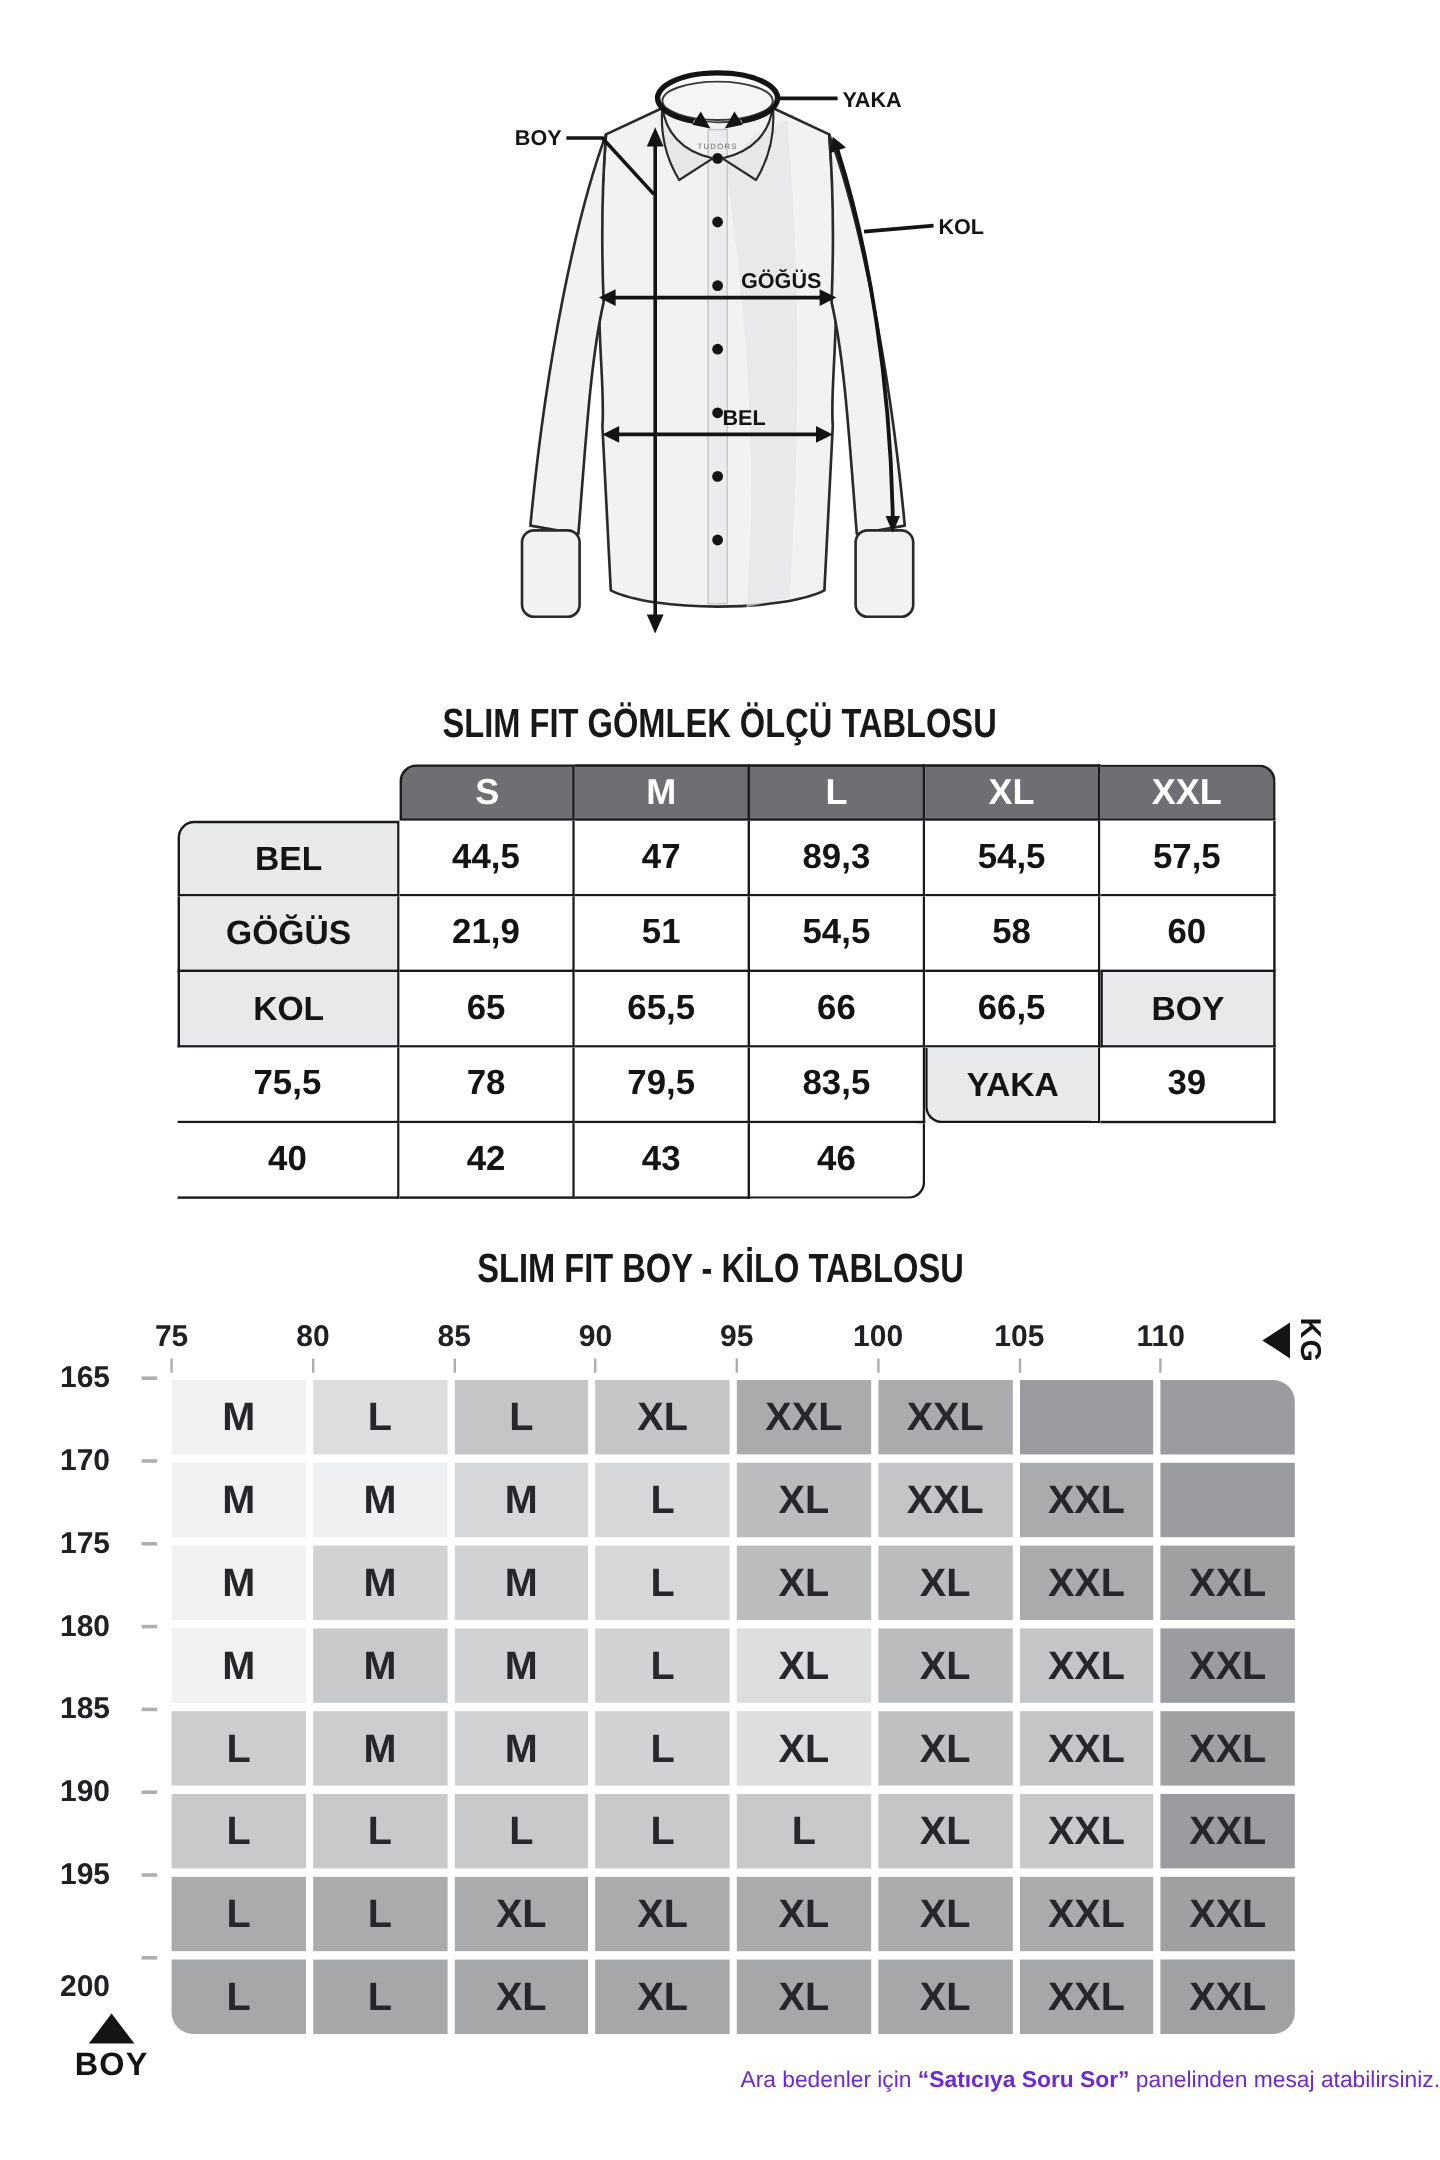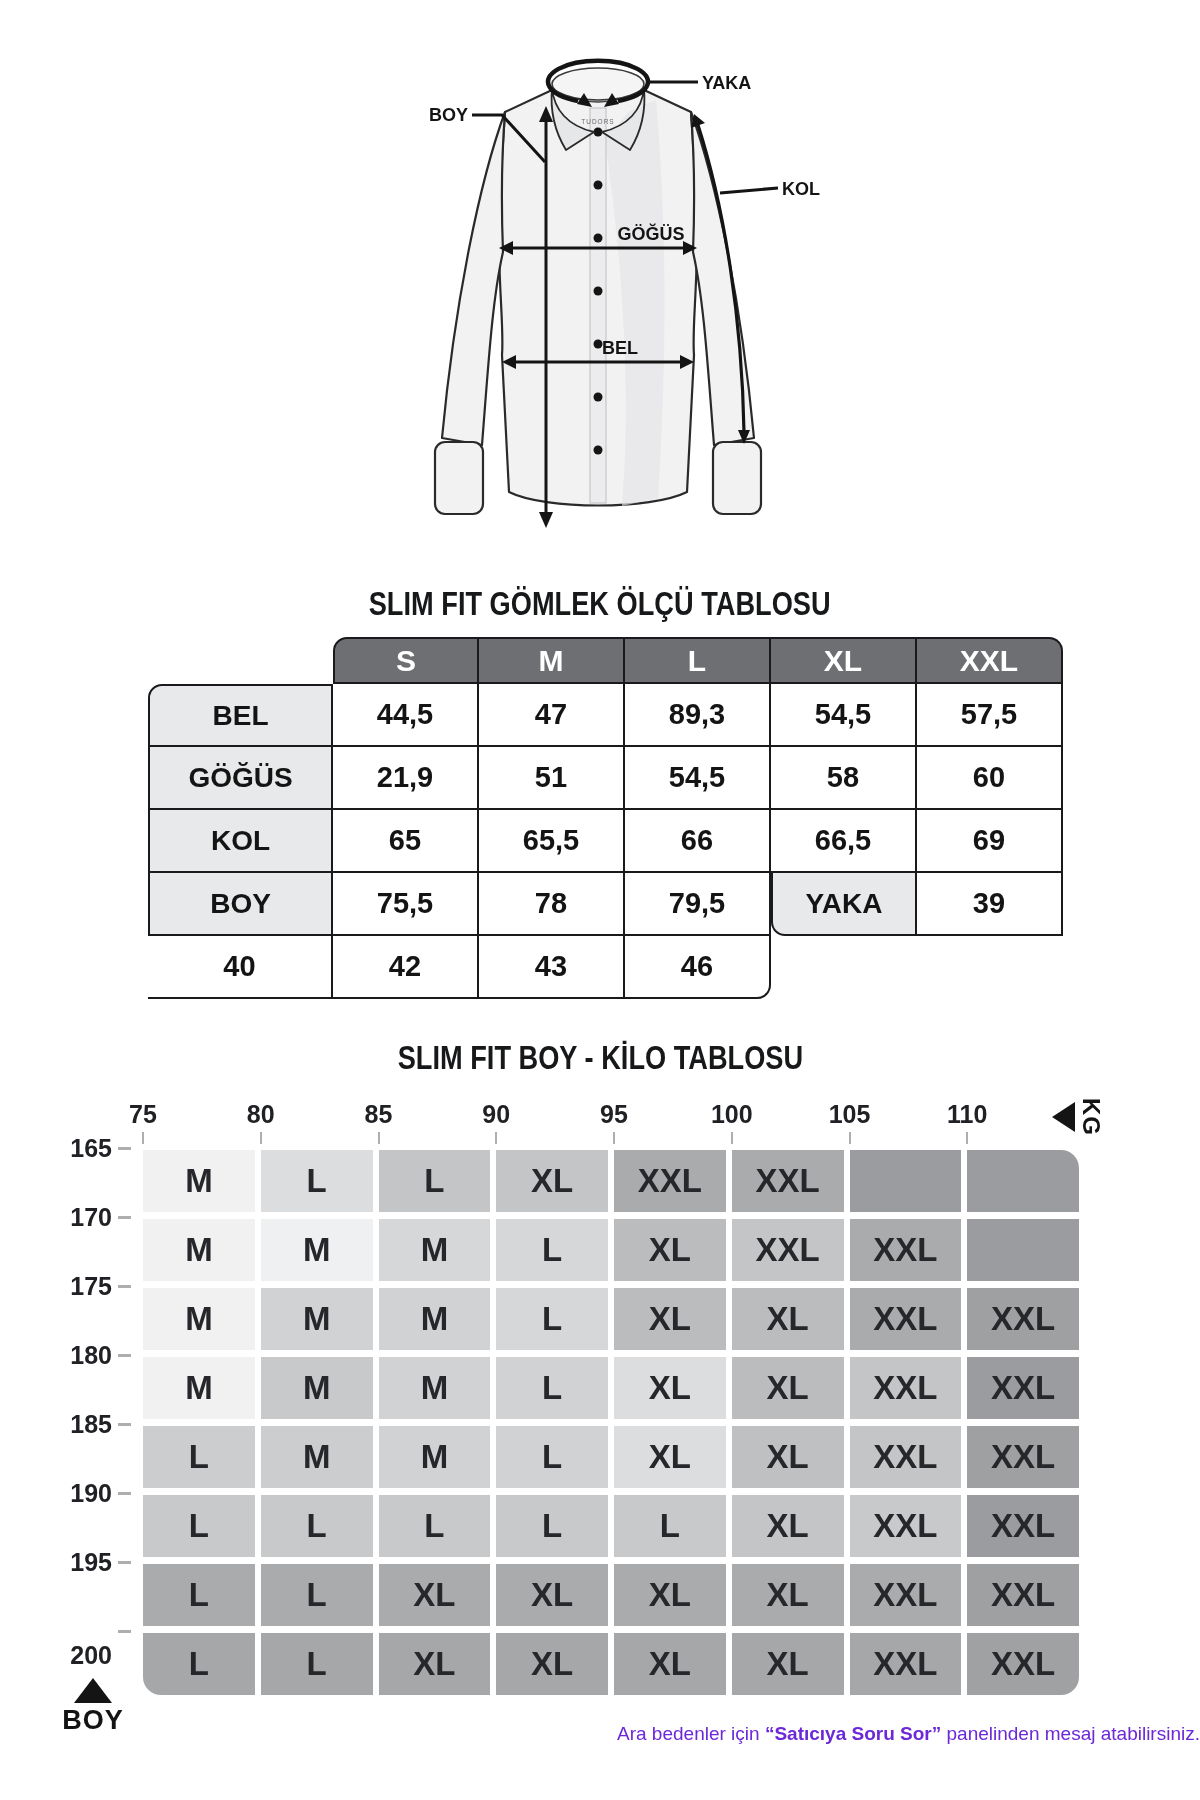--- a/index.html
+++ b/index.html
@@ -40,21 +40,21 @@
     display:grid; grid-template-columns:repeat(8,1fr); grid-auto-rows:62px; gap:7px 6px;
   }
   .mx-cell { display:flex; align-items:center; justify-content:center;
              font-weight:bold; font-size:33px; color:#26272a; }
   .mx-cell.rt { border-top-right-radius:18px; }
   .mx-cell.rb { border-bottom-right-radius:18px; }
   .mx-cell.lb { border-bottom-left-radius:18px; }
 
   .kg-label  { position:absolute; transform:translateX(-50%); font-size:25px; font-weight:bold; color:#202124; top:1100px; }
   .kg-tick   { position:absolute; width:2px; height:12px; background:#aeaeb1; top:1132px; }
-  .boy-label { position:absolute; width:62px; text-align:right; font-size:25px; font-weight:bold; color:#202124; left:50px; }
+  .boy-label { position:absolute; width:62px; text-align:left; font-size:25px; font-weight:bold; color:#202124; left:50px; }
   .boy-tick  { position:absolute; left:118px; width:13px; height:2.5px; background:#aeaeb1; }
 
   #kg-arrow-group { position:absolute; left:1052px; top:1098px; display:flex; align-items:center; }
   #kg-arrow-icon  { width:0; height:0; border-top:15px solid transparent; border-bottom:15px solid transparent;
                     border-right:23px solid #141414; }
   #kg-arrow-text  { writing-mode:vertical-rl; font-size:24px; font-weight:bold; letter-spacing:1px; margin-left:2px; color:#141414; }
 
   #boy-arrow-group { position:absolute; left:50px; top:1678px; width:86px; text-align:center; }
   #boy-arrow-icon  { width:0; height:0; margin:0 auto; border-left:19px solid transparent;
                      border-right:19px solid transparent; border-bottom:25px solid #141414; }
@@ -155,25 +155,25 @@
       <div class="st-cell st-d">21,9</div>
       <div class="st-cell st-d">51</div>
       <div class="st-cell st-d">54,5</div>
       <div class="st-cell st-d">58</div>
       <div class="st-cell st-d">60</div>
       <div class="st-cell st-l" style="background: rgb(232, 233, 234);">KOL</div>
       <div class="st-cell st-d">65</div>
       <div class="st-cell st-d">65,5</div>
       <div class="st-cell st-d">66</div>
       <div class="st-cell st-d">66,5</div>
-      <div class="st-cell st-d">69</div>
       <div class="st-cell st-l" style="background: rgb(232, 233, 234);">BOY</div>
       <div class="st-cell st-d">75,5</div>
       <div class="st-cell st-d">78</div>
       <div class="st-cell st-d">79,5</div>
+      <div class="st-cell st-d">83,5</div>
       <div class="st-cell st-l last" style="background: rgb(232, 233, 234);">YAKA</div>
       <div class="st-cell st-d">39</div>
       <div class="st-cell st-d">40</div>
       <div class="st-cell st-d">42</div>
       <div class="st-cell st-d">43</div>
       <div class="st-cell st-d br">46</div>
     </div>
 
   <div class="big-title" id="title-kilo">
     <span>SLIM FIT BOY - KİLO TABLOSU</span>

